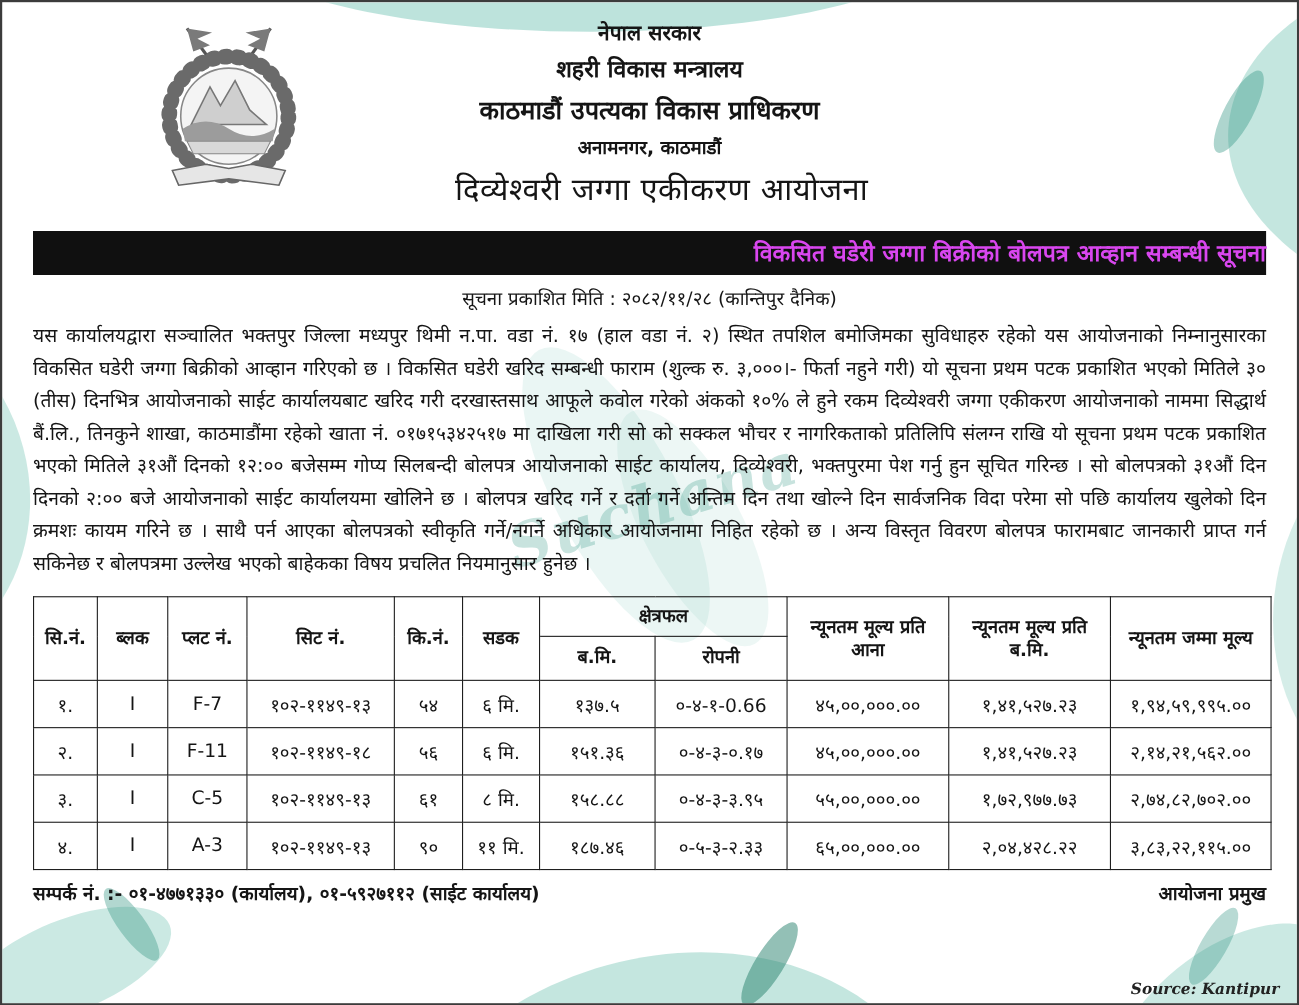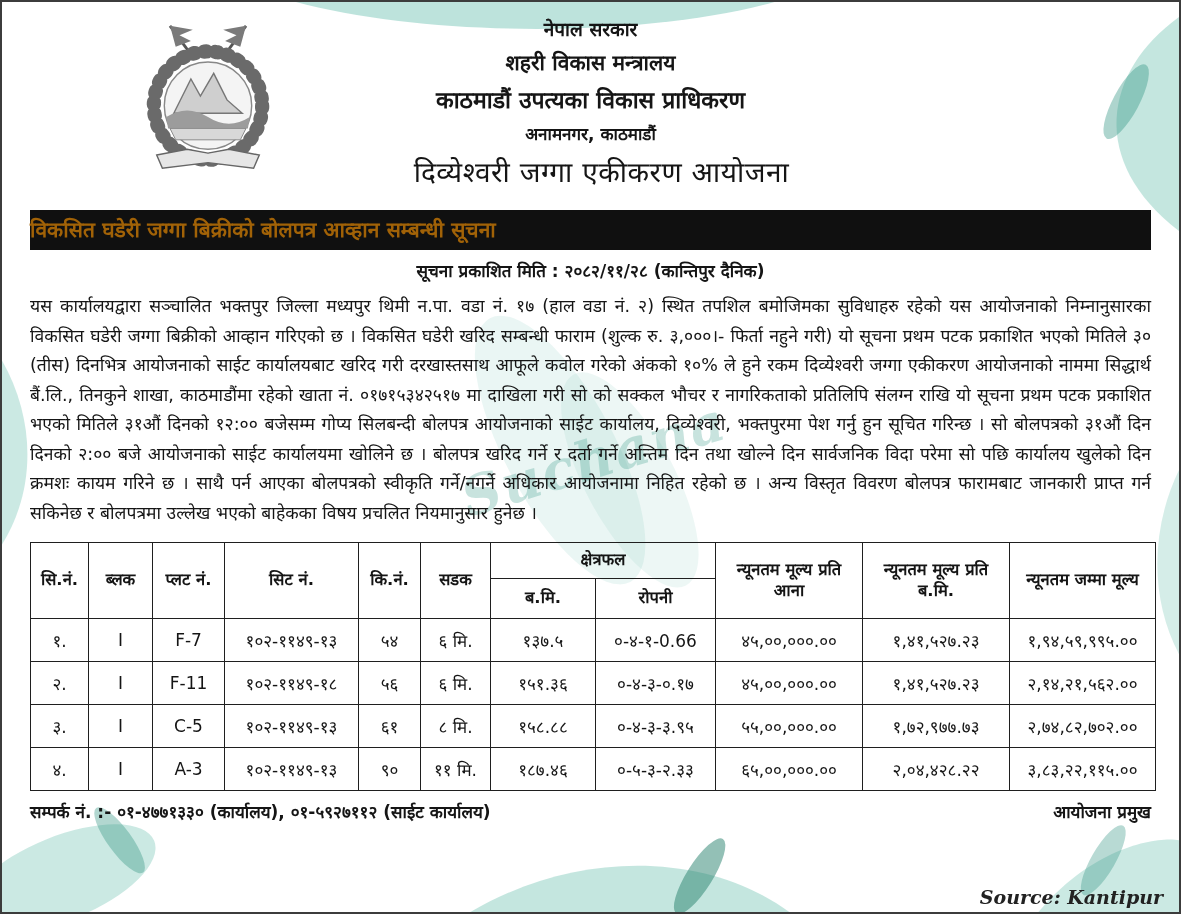--- a/index.html
+++ b/index.html
@@ -23,39 +23,39 @@
   .doc-header { position:relative; height:202px; padding-top:14px; text-align:center; }
   .emblem { position:absolute; left:130px; top:18px; }
   .kvda { position:absolute; right:145px; top:22px; }
   .h1 { font-size:19px; font-weight:bold; margin-bottom:6px; }
   .h2 { font-size:21px; font-weight:bold; margin-bottom:7px; }
   .h3 { font-size:23px; font-weight:bold; margin-bottom:7px; }
   .h4 { font-size:26px; font-weight:bold; margin-bottom:9px; }
   .h5 { font-size:17px; font-weight:bold; margin-bottom:7px; }
   .h6 { font-size:28px; font-weight:normal; letter-spacing:0.5px;margin-left:22px; }
   .title-bar {
-    margin:6px 28px 0; background:#101010; color:#a16207;
-    text-align:left; font-size:21px; font-weight:bold; padding:5px 0 7px;
-  }
-  .pub-date { text-align:center; font-size:17px; font-weight:bold; margin-top:9px; }
+    margin:6px 28px 0; background:#101010; color:#d946ef;
+    text-align:right; font-size:21px; font-weight:bold; padding:5px 0 7px;
+  }
+  .pub-date { text-align:center; font-size:17px; font-weight:normal; margin-top:9px; }
   .body-text { margin:10px 28px 0; font-size:17.5px; line-height:29.5px; text-align:justify; }
   table.plots { width:1125px; margin:14px 28px 0; border-collapse:collapse; table-layout:fixed; background:transparent; }
   .plots th, .plots td { border:1.6px solid #1f1f1f; text-align:center; vertical-align:middle; padding:2px 4px; }
   .plots th { font-size:16.5px; font-weight:bold; line-height:1.25; }
   .plots thead tr.r1 th { height:36px; }
   .plots thead tr.r2 th { height:40px; }
   .plots td { font-size:17px; height:43px; }
   .doc-footer {
     margin:9px 28px 0; display:flex; justify-content:space-between;
     align-items:flex-end; font-size:17px; font-weight:bold;
   }
   .source {
     position:absolute; right:16px; bottom:4px; z-index:1;
     font-family:"DejaVu Serif","Liberation Serif",serif;
-    font-style:italic; font-weight:bold; font-size:19px; color:#222222;
+    font-style:italic; font-weight:bold; font-size:14px; color:#222222;
   }
 </style>
 </head>
 <body>
 
 <div class="page">
 
   <svg class="decor" viewBox="0 0 1181 914" preserveAspectRatio="none" aria-hidden="true">
     <path d="M295,0 C430,36 645,36 775,0 Z" fill="rgba(124,199,185,0.50)"></path>
     <path d="M1181,15 C1105,70 1090,160 1181,230 Z" fill="rgba(124,199,185,0.45)"></path>

